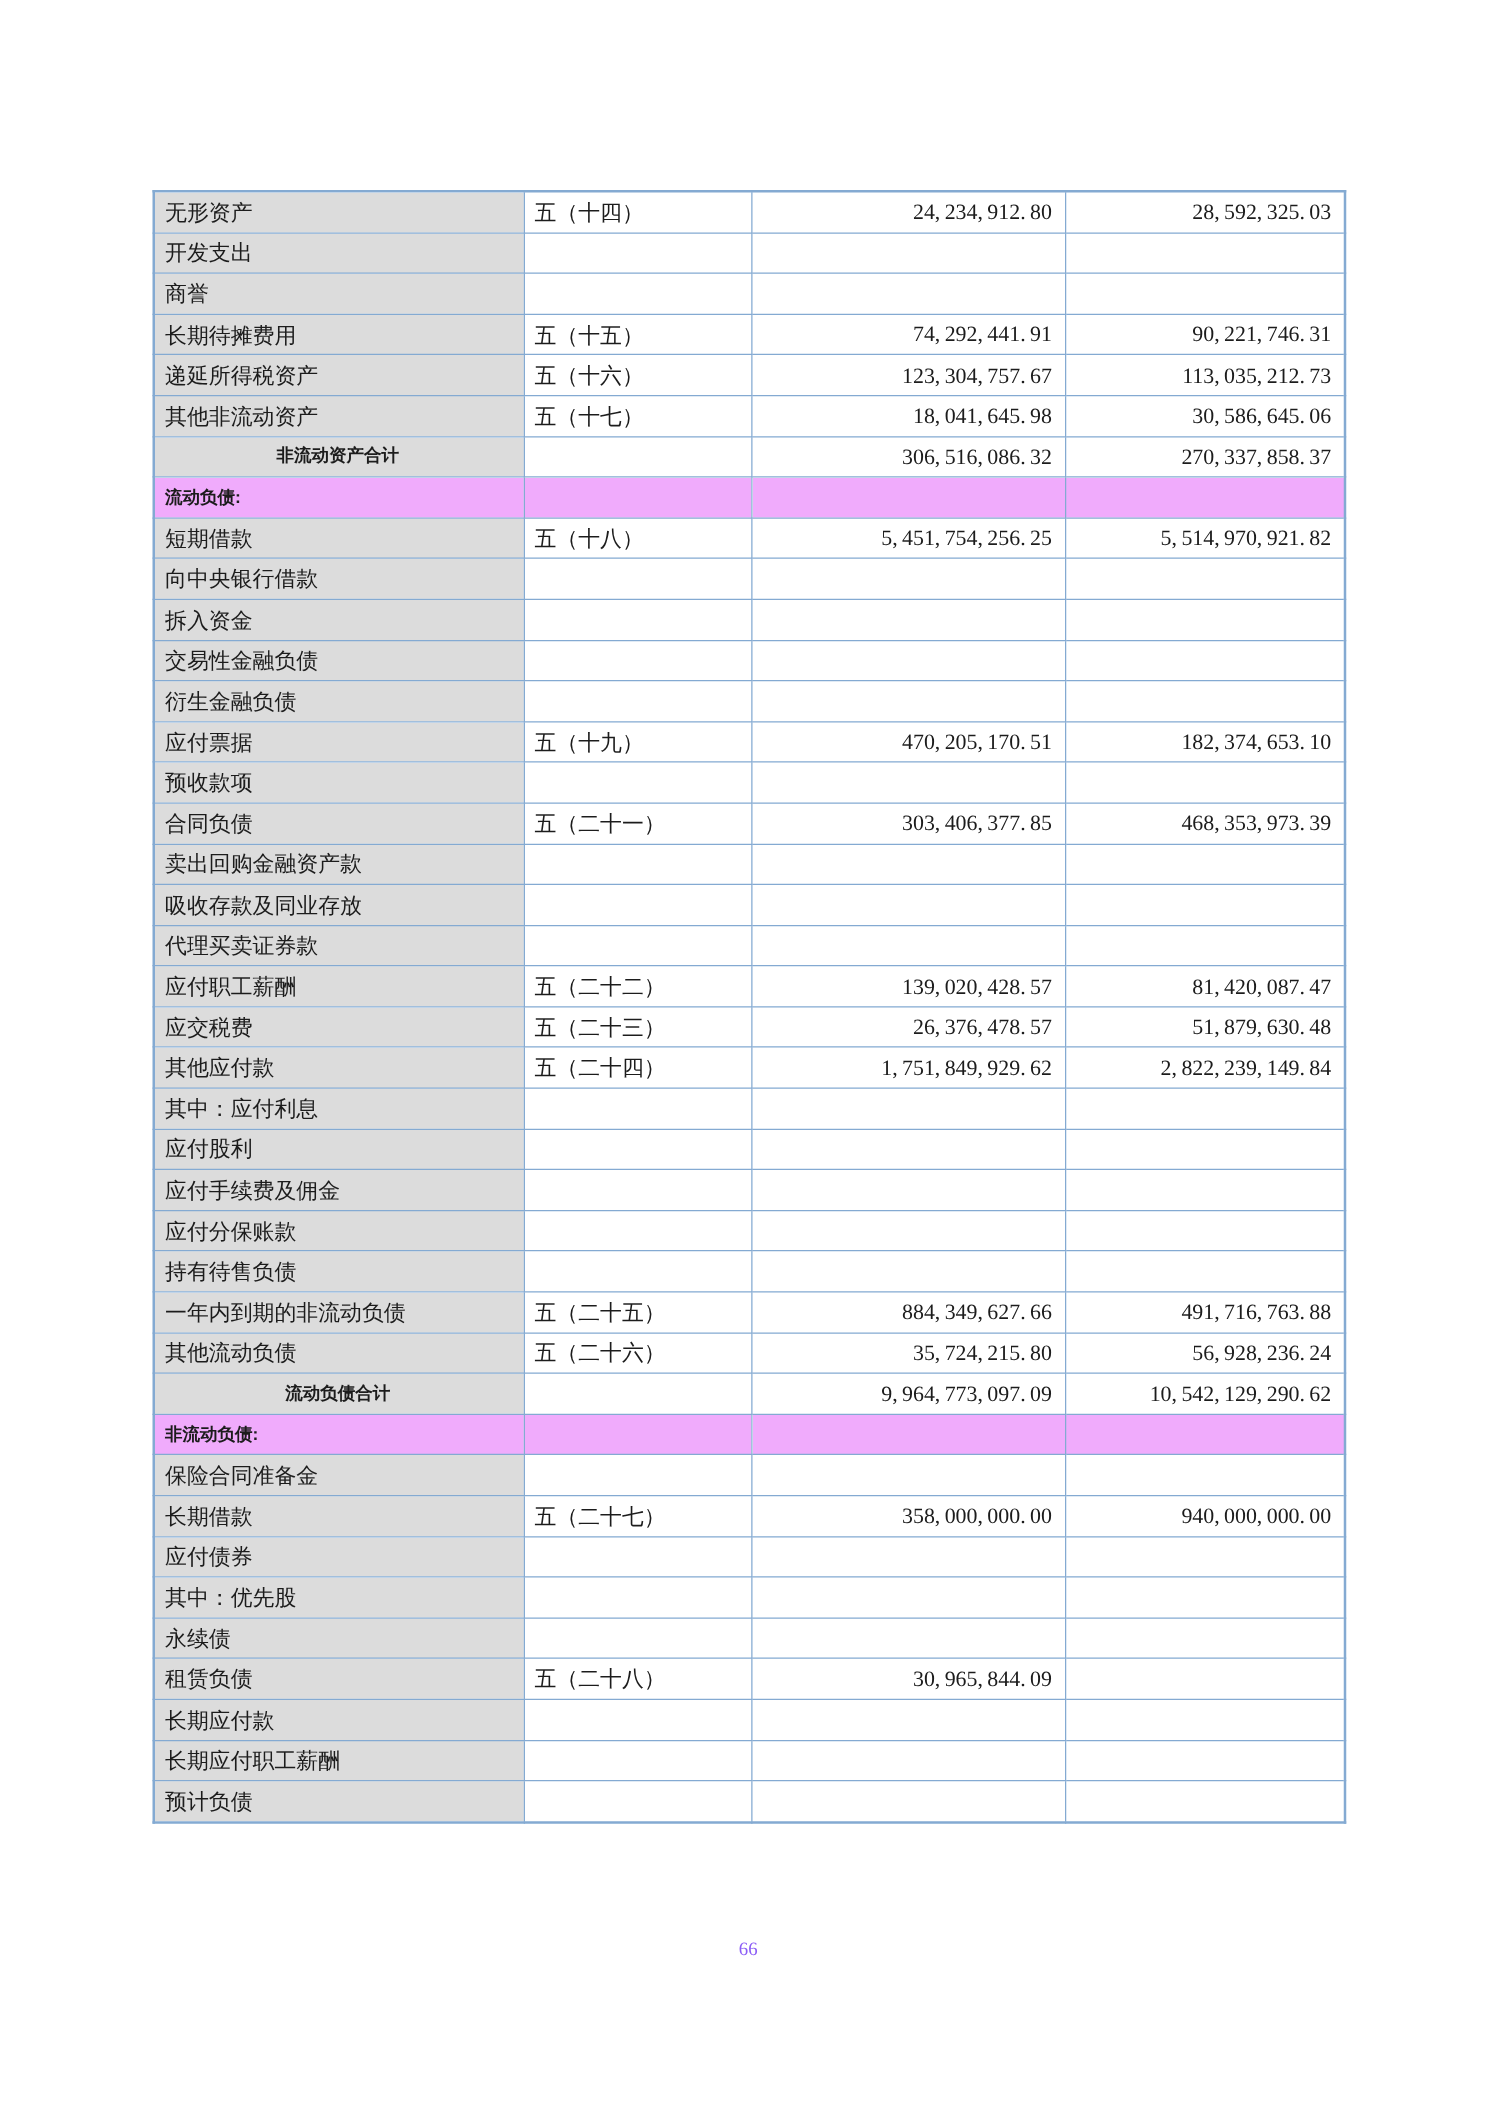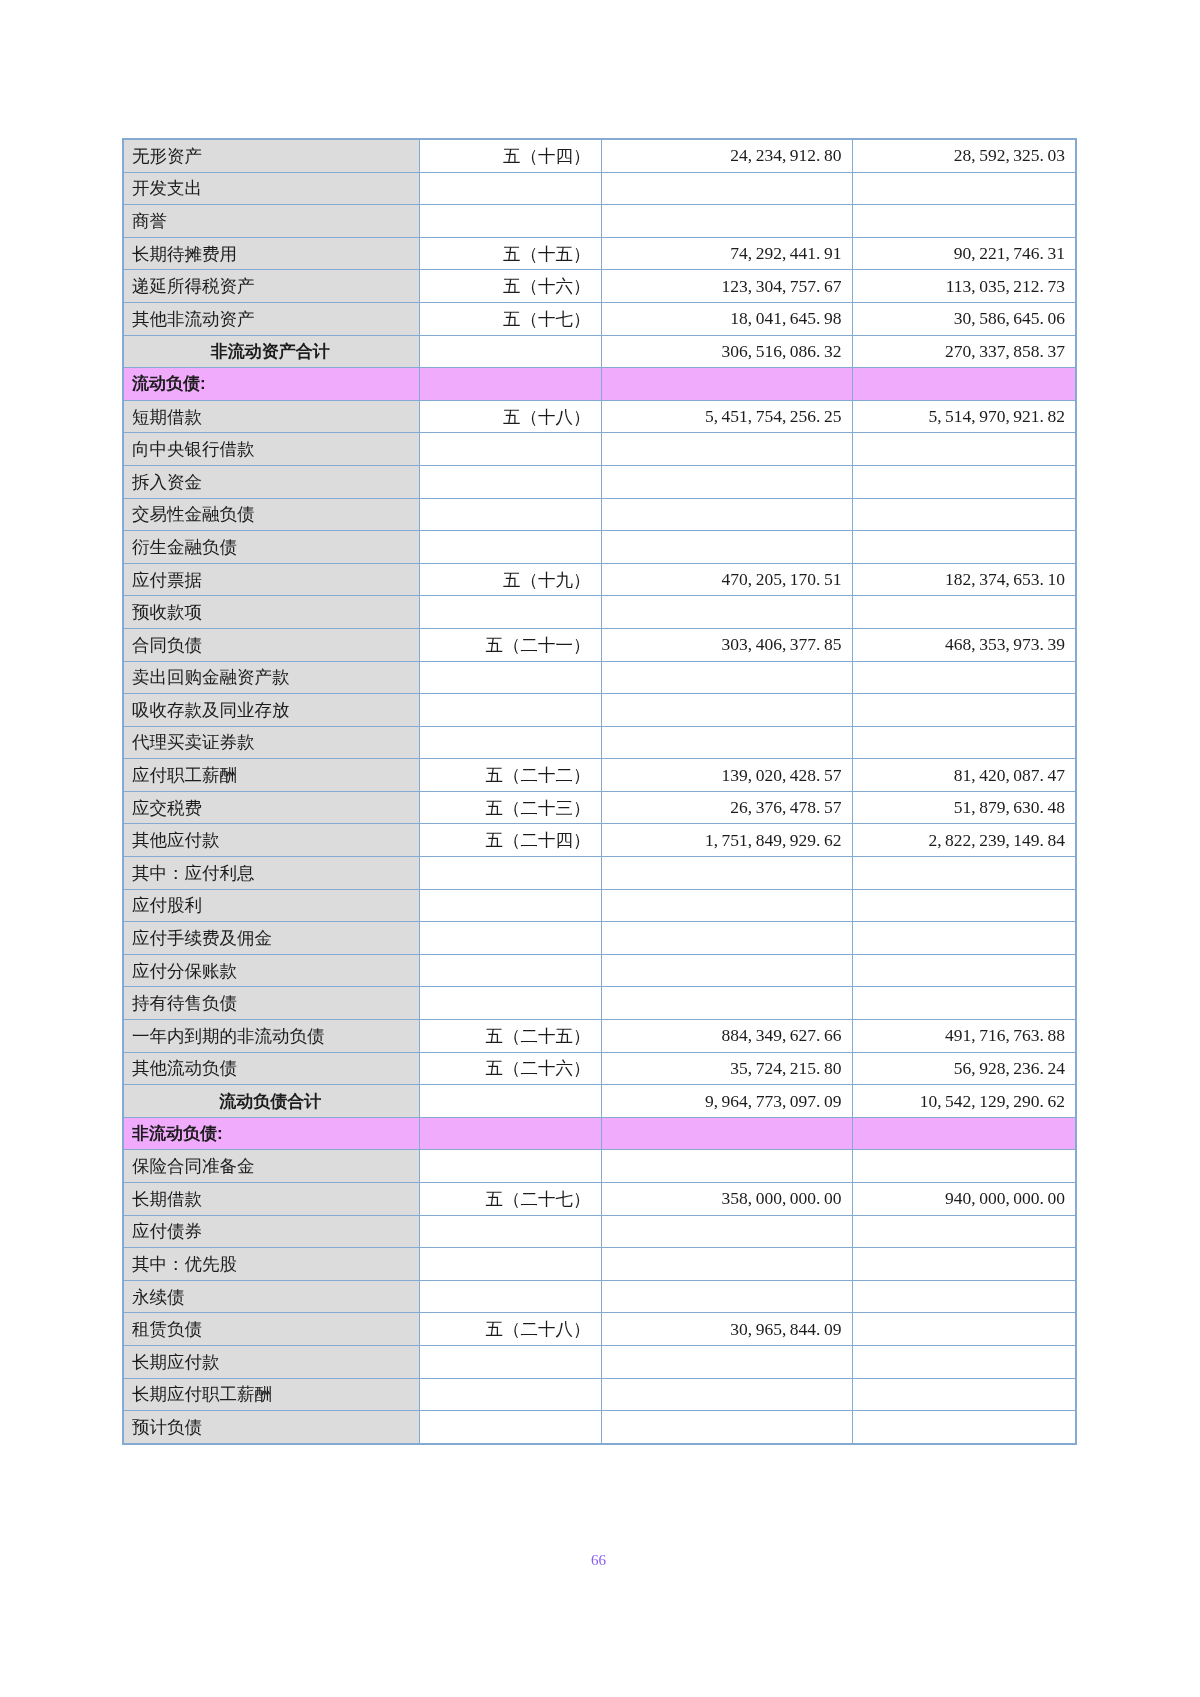--- a/index.html
+++ b/index.html
@@ -3,44 +3,44 @@
 <meta charset="utf-8">
 <style>
   html,body { margin:0; padding:0; }
   body {
     width:1200px; height:1697px;
     background:#ffffff;
     position:relative;
     font-family:"Liberation Serif","DejaVu Serif",serif;
     color:#1c1c1c;
   }
-  .table-wrap { position:absolute; left:122px; top:138px; }
+  .table-wrap { position:absolute; left:122px; top:152px; }
   table.bs {
     border-collapse:collapse;
     table-layout:fixed;
     border:2px solid #84aad2;
   }
   table.bs td {
     border:1px solid #84aad2;
     height:31.6px;
     font-size:17.5px;
     padding:0 10px 0 8px;
     white-space:nowrap;
     overflow:hidden;
     vertical-align:middle;
   }
   td.c-item { background:#dcdcdc; text-align:left; }
-  td.c-note { text-align:right; }
+  td.c-note { text-align:left; }
   td.c-num  { text-align:right; padding-right:14px; }
   tr.section td { background:#f0abfc; }
   tr.section td.c-item,
   tr.total td.c-item {
     font-family:"Liberation Sans","DejaVu Sans",sans-serif;
     font-weight:700;
-    font-size:17px;
+    font-size:14px;
   }
   tr.total td.c-item { text-align:center; }
   td.c-item.indent { }
   .page-num {
     position:absolute;
     top:1552px; left:0;
     width:1197px;
     text-align:center;
     font-size:15px;
     color:#8b5cf6;

